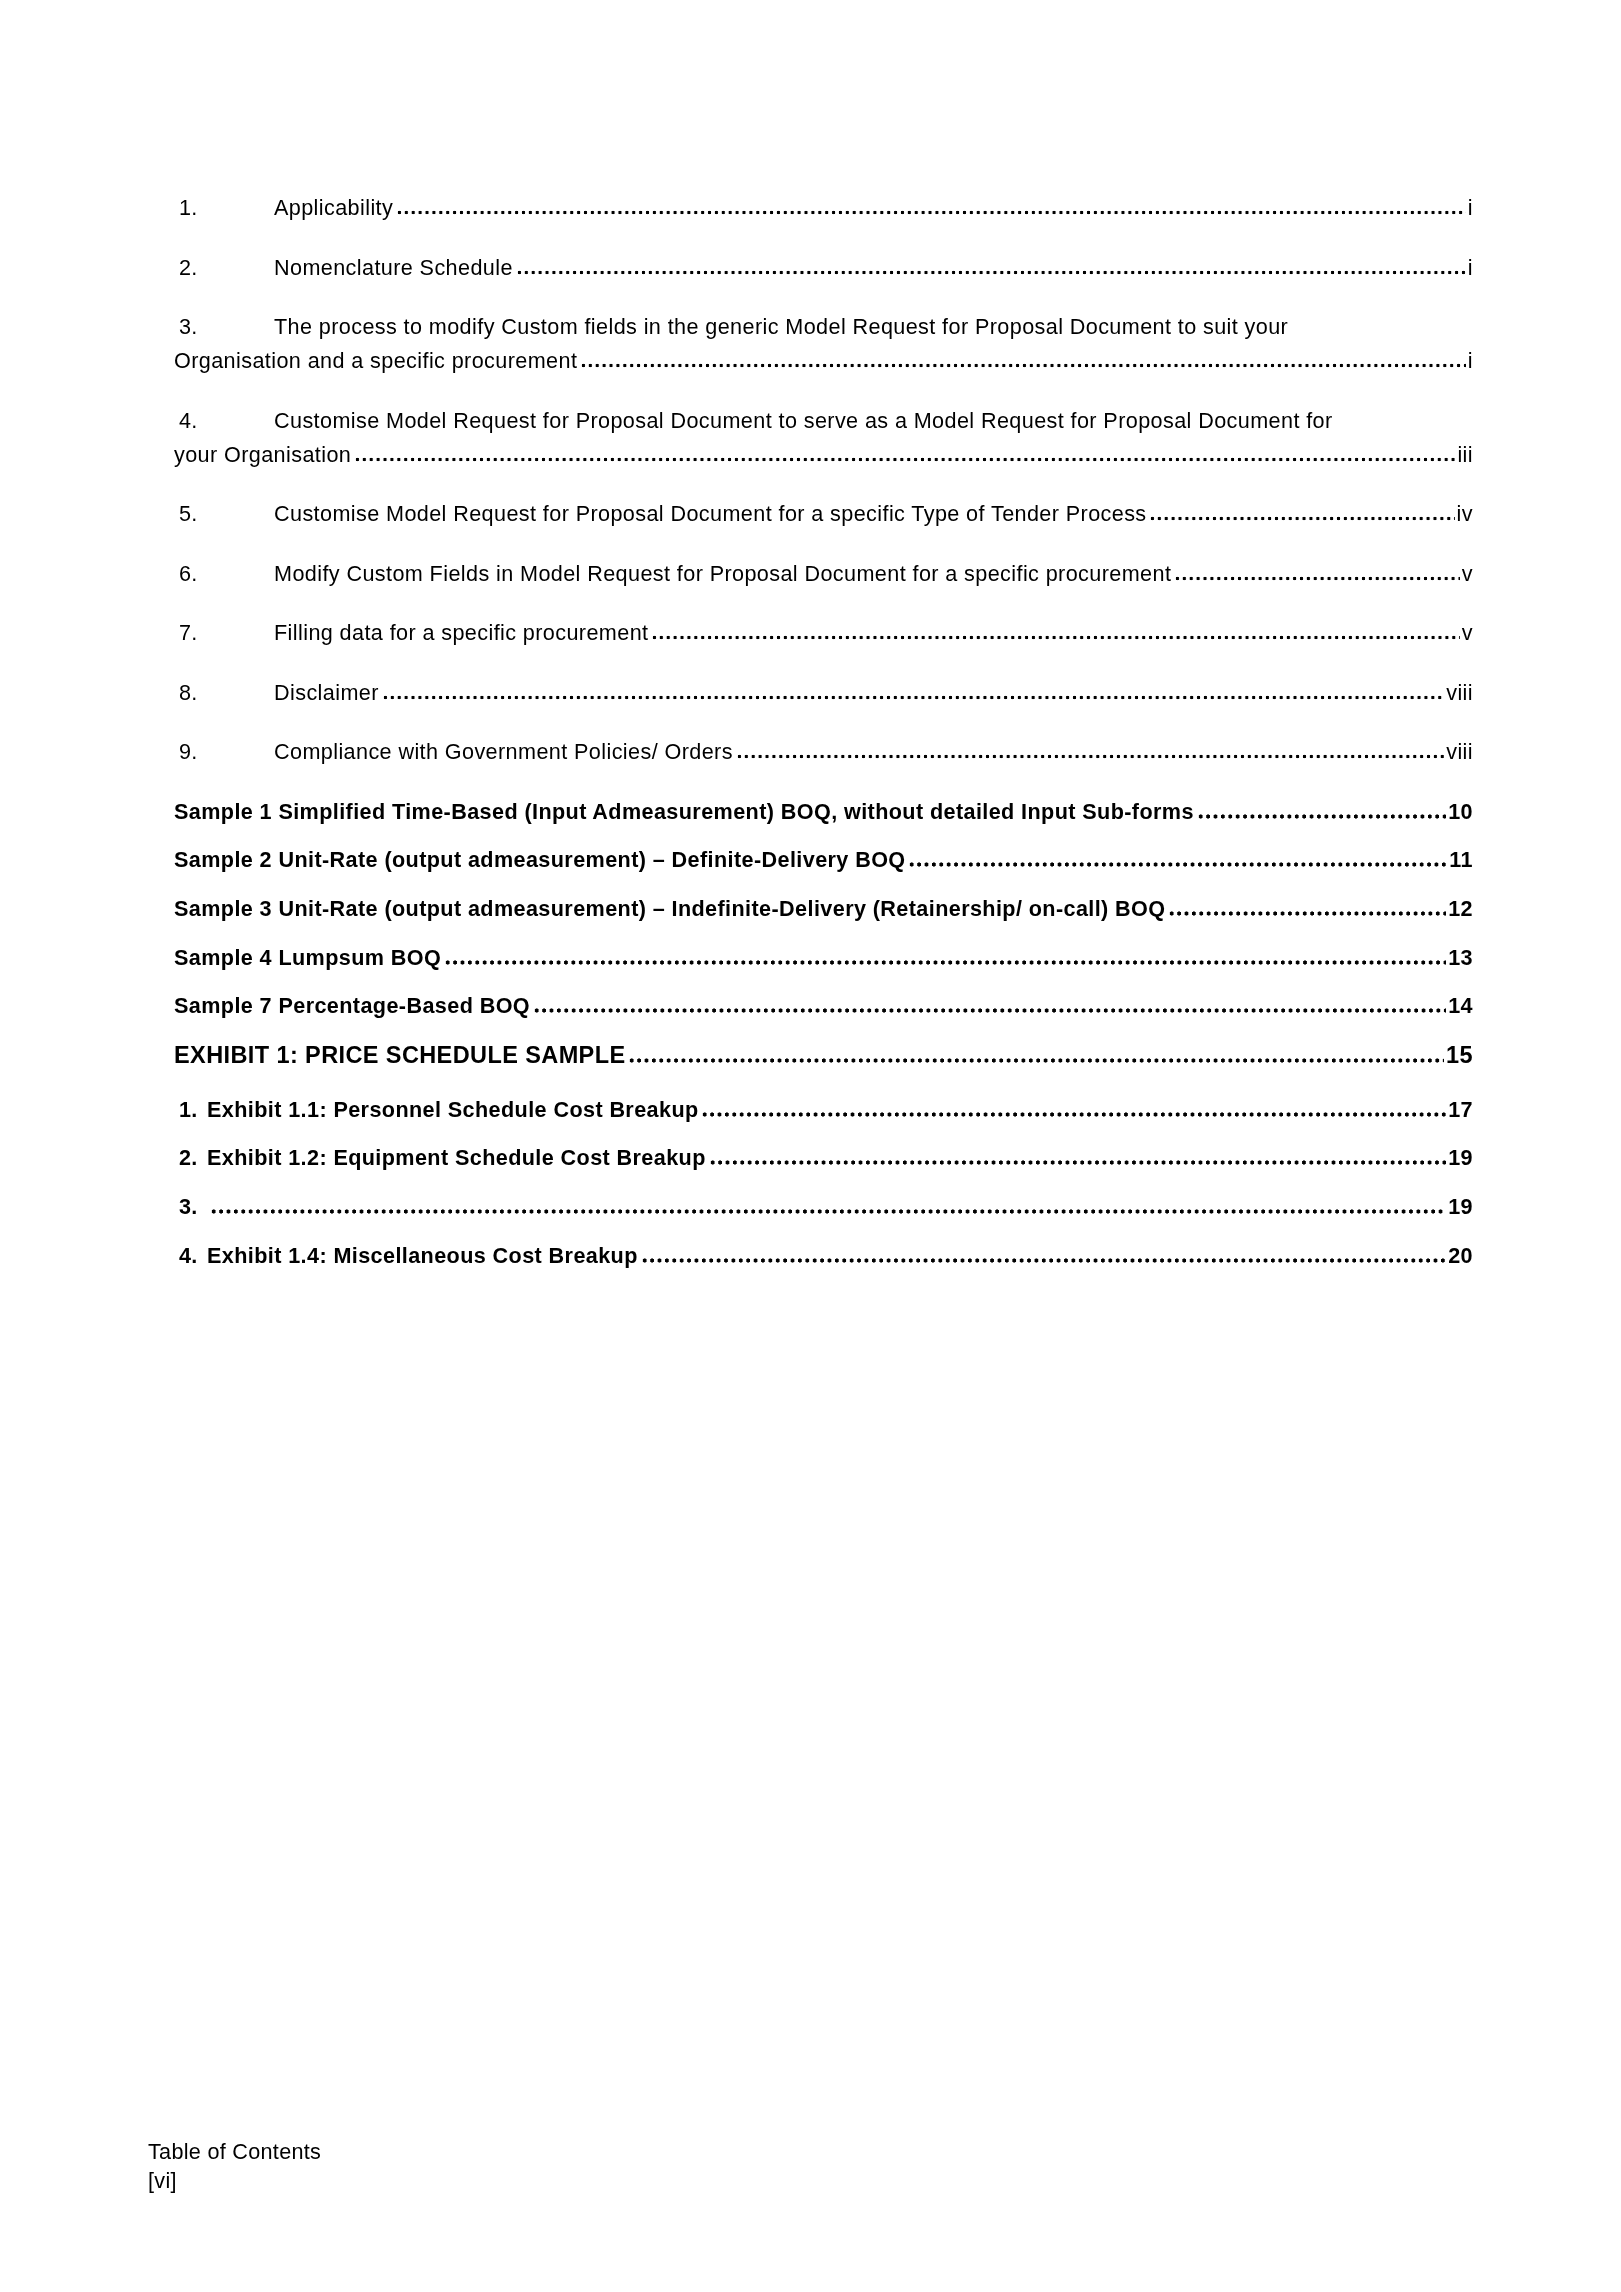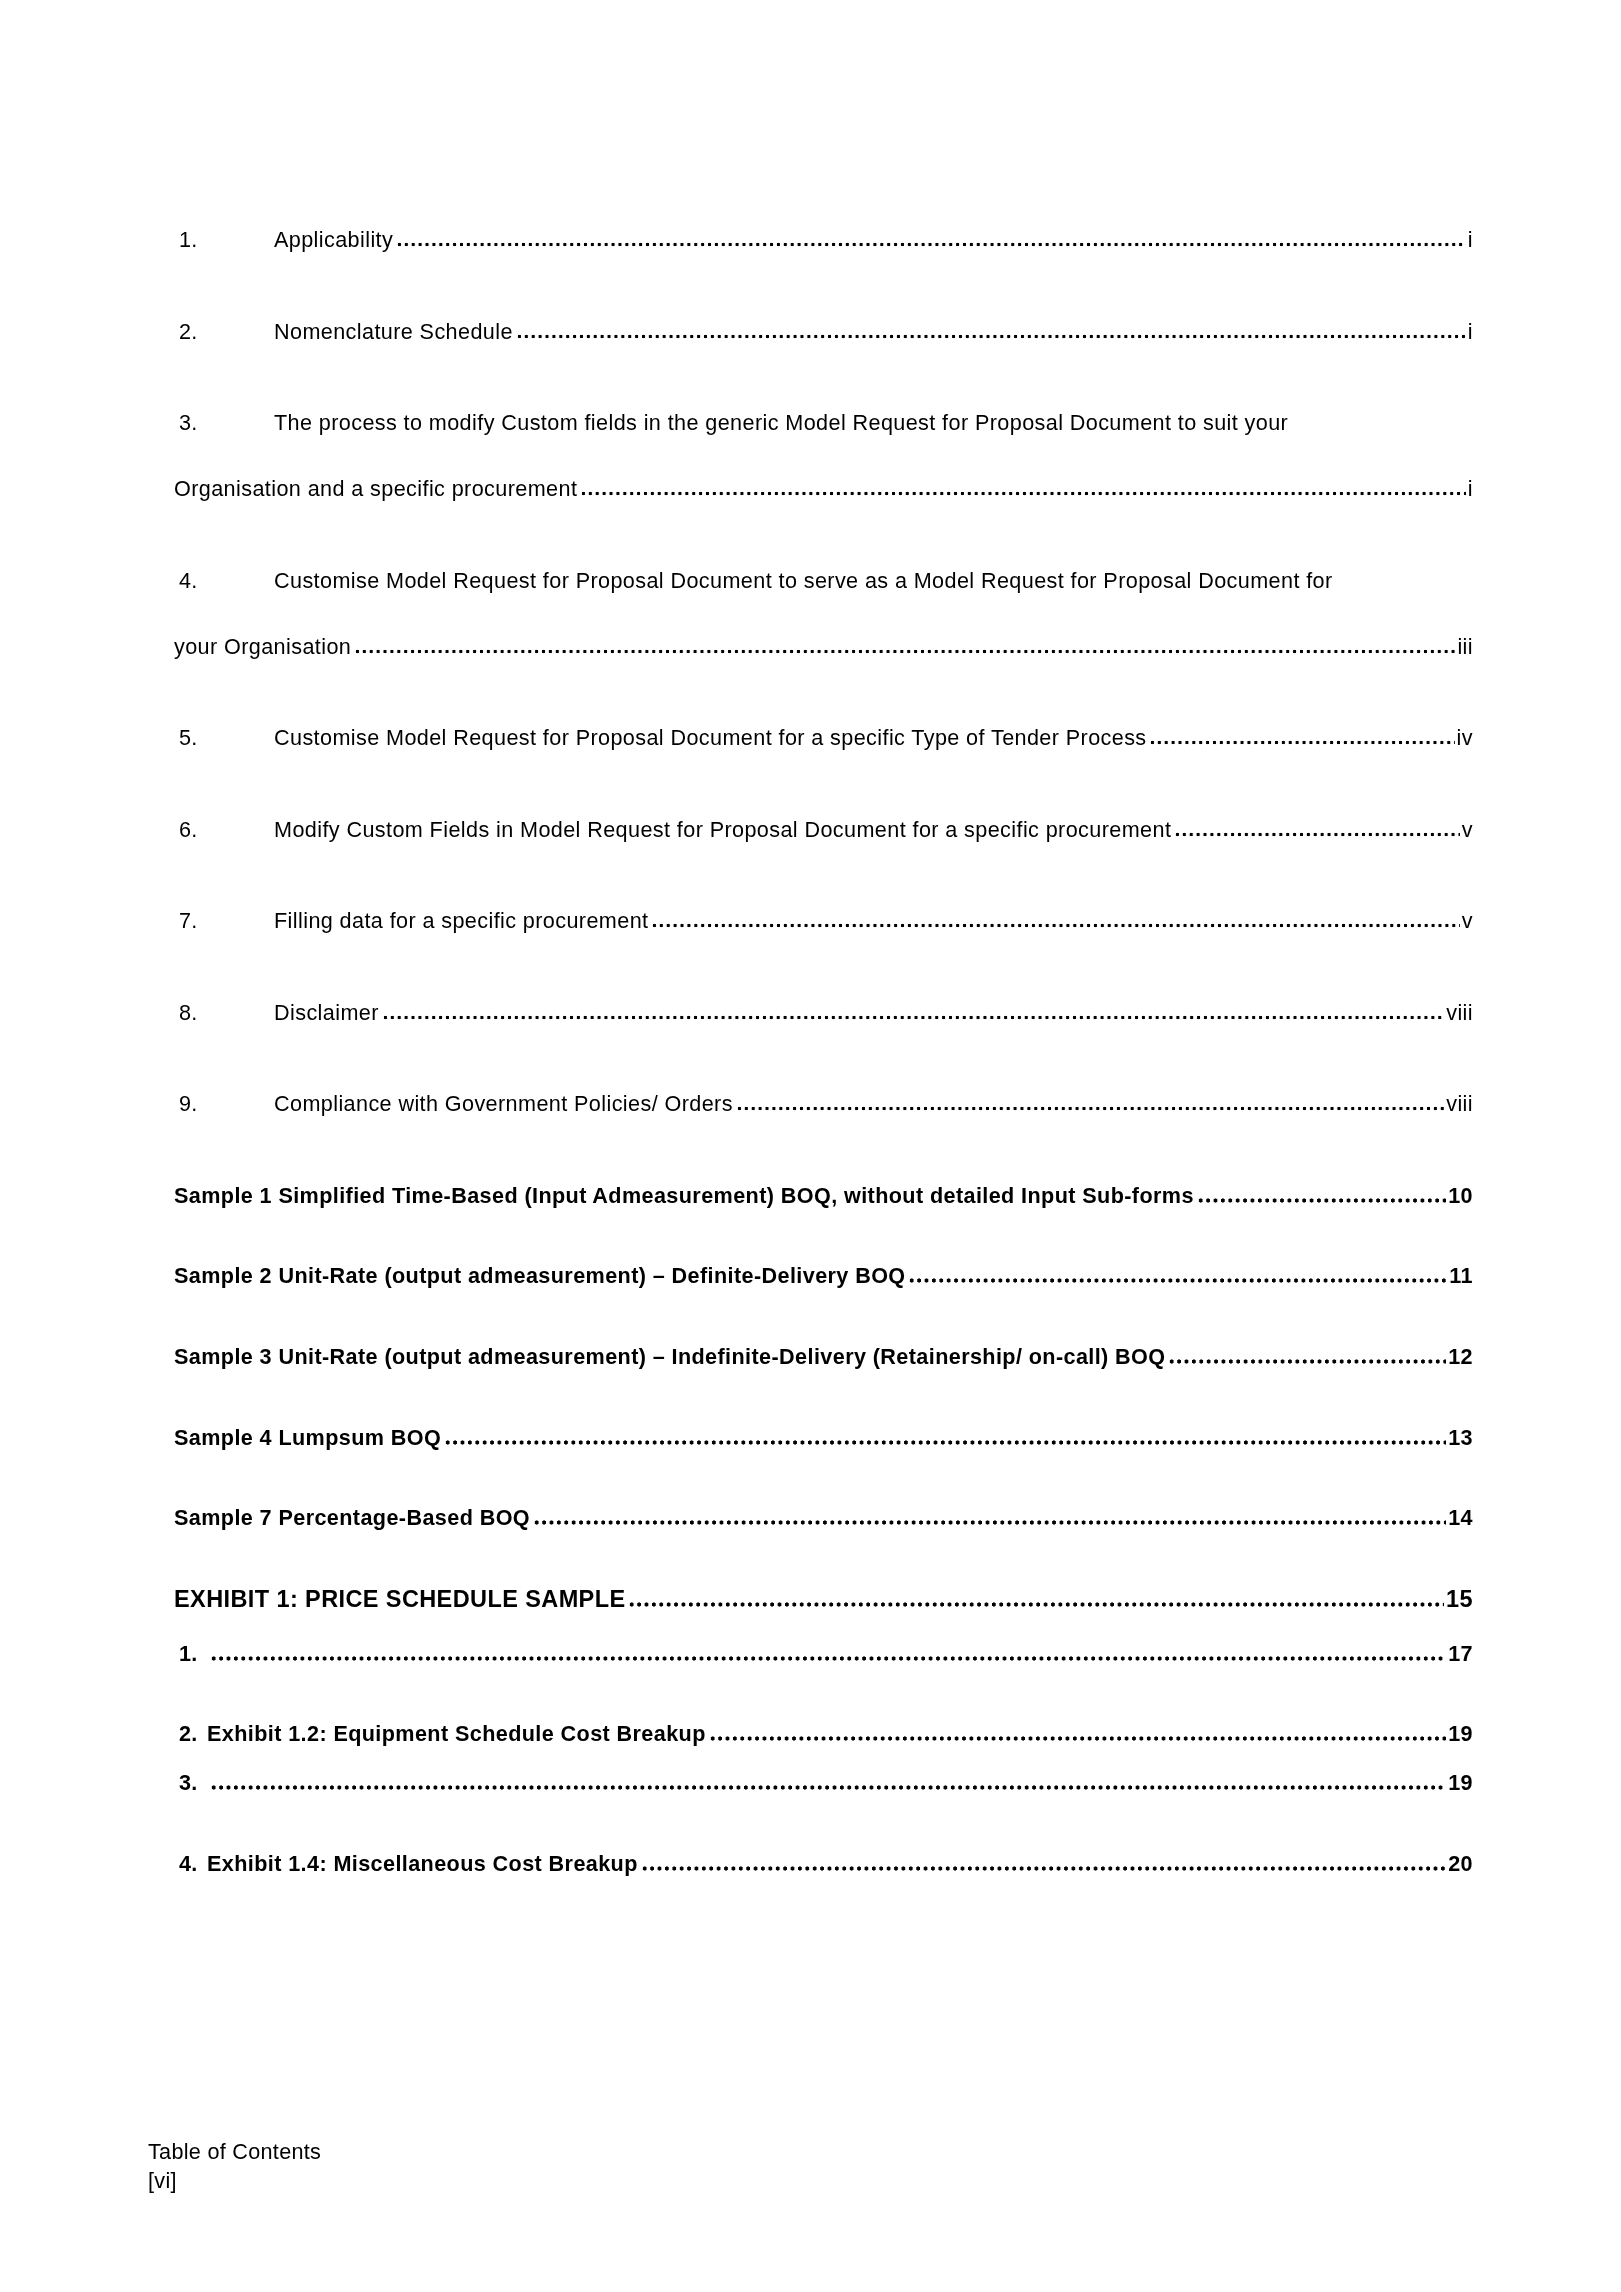--- a/index.html
+++ b/index.html
@@ -22,21 +22,21 @@
   .exhibit-entry { margin-bottom:14.7px; font-weight:700; }
   .row { display:flex; align-items:baseline; }
   .num {
     flex:0 0 100px; box-sizing:border-box; padding-left:4.9px;
     white-space:nowrap;
   }
   .exnum {
     flex:0 0 33px; box-sizing:border-box; padding-left:4.9px;
     white-space:nowrap;
   }
-  .txt { white-space:nowrap;margin-top:32px; }
+  .txt { white-space:nowrap; }
   .leader {
     flex:1 1 19.6px; min-width:19.6px; height:4.9px;
     margin:0 2px 0 2.9px;
     background-image:radial-gradient(circle, #000 1.5px, transparent 2px);
     background-size:6.9px 4.9px;
     background-repeat:repeat-x;
     background-position:left bottom;
   }
   .bold-dots .leader {
     background-image:radial-gradient(circle, #000 1.8px, transparent 2.3px);
@@ -171,20 +171,21 @@
       <div class="exhibit-heading bold-dots">
         <div class="row">
           <span class="txt">EXHIBIT 1: PRICE SCHEDULE SAMPLE</span>
           <span class="leader"></span>
           <span class="pg">15</span>
         </div>
       </div>
       <div class="exhibit-entry bold-dots">
         <div class="row">
           <span class="exnum">1.</span>
+          <span class="txt">Exhibit 1.1: Personnel Schedule Cost Breakup</span>
           <span class="leader"></span>
           <span class="pg">17</span>
         </div>
       </div>
       <div class="exhibit-entry bold-dots">
         <div class="row">
           <span class="exnum">2.</span>
           <span class="txt">Exhibit 1.2: Equipment Schedule Cost Breakup</span>
           <span class="leader"></span>
           <span class="pg">19</span>

